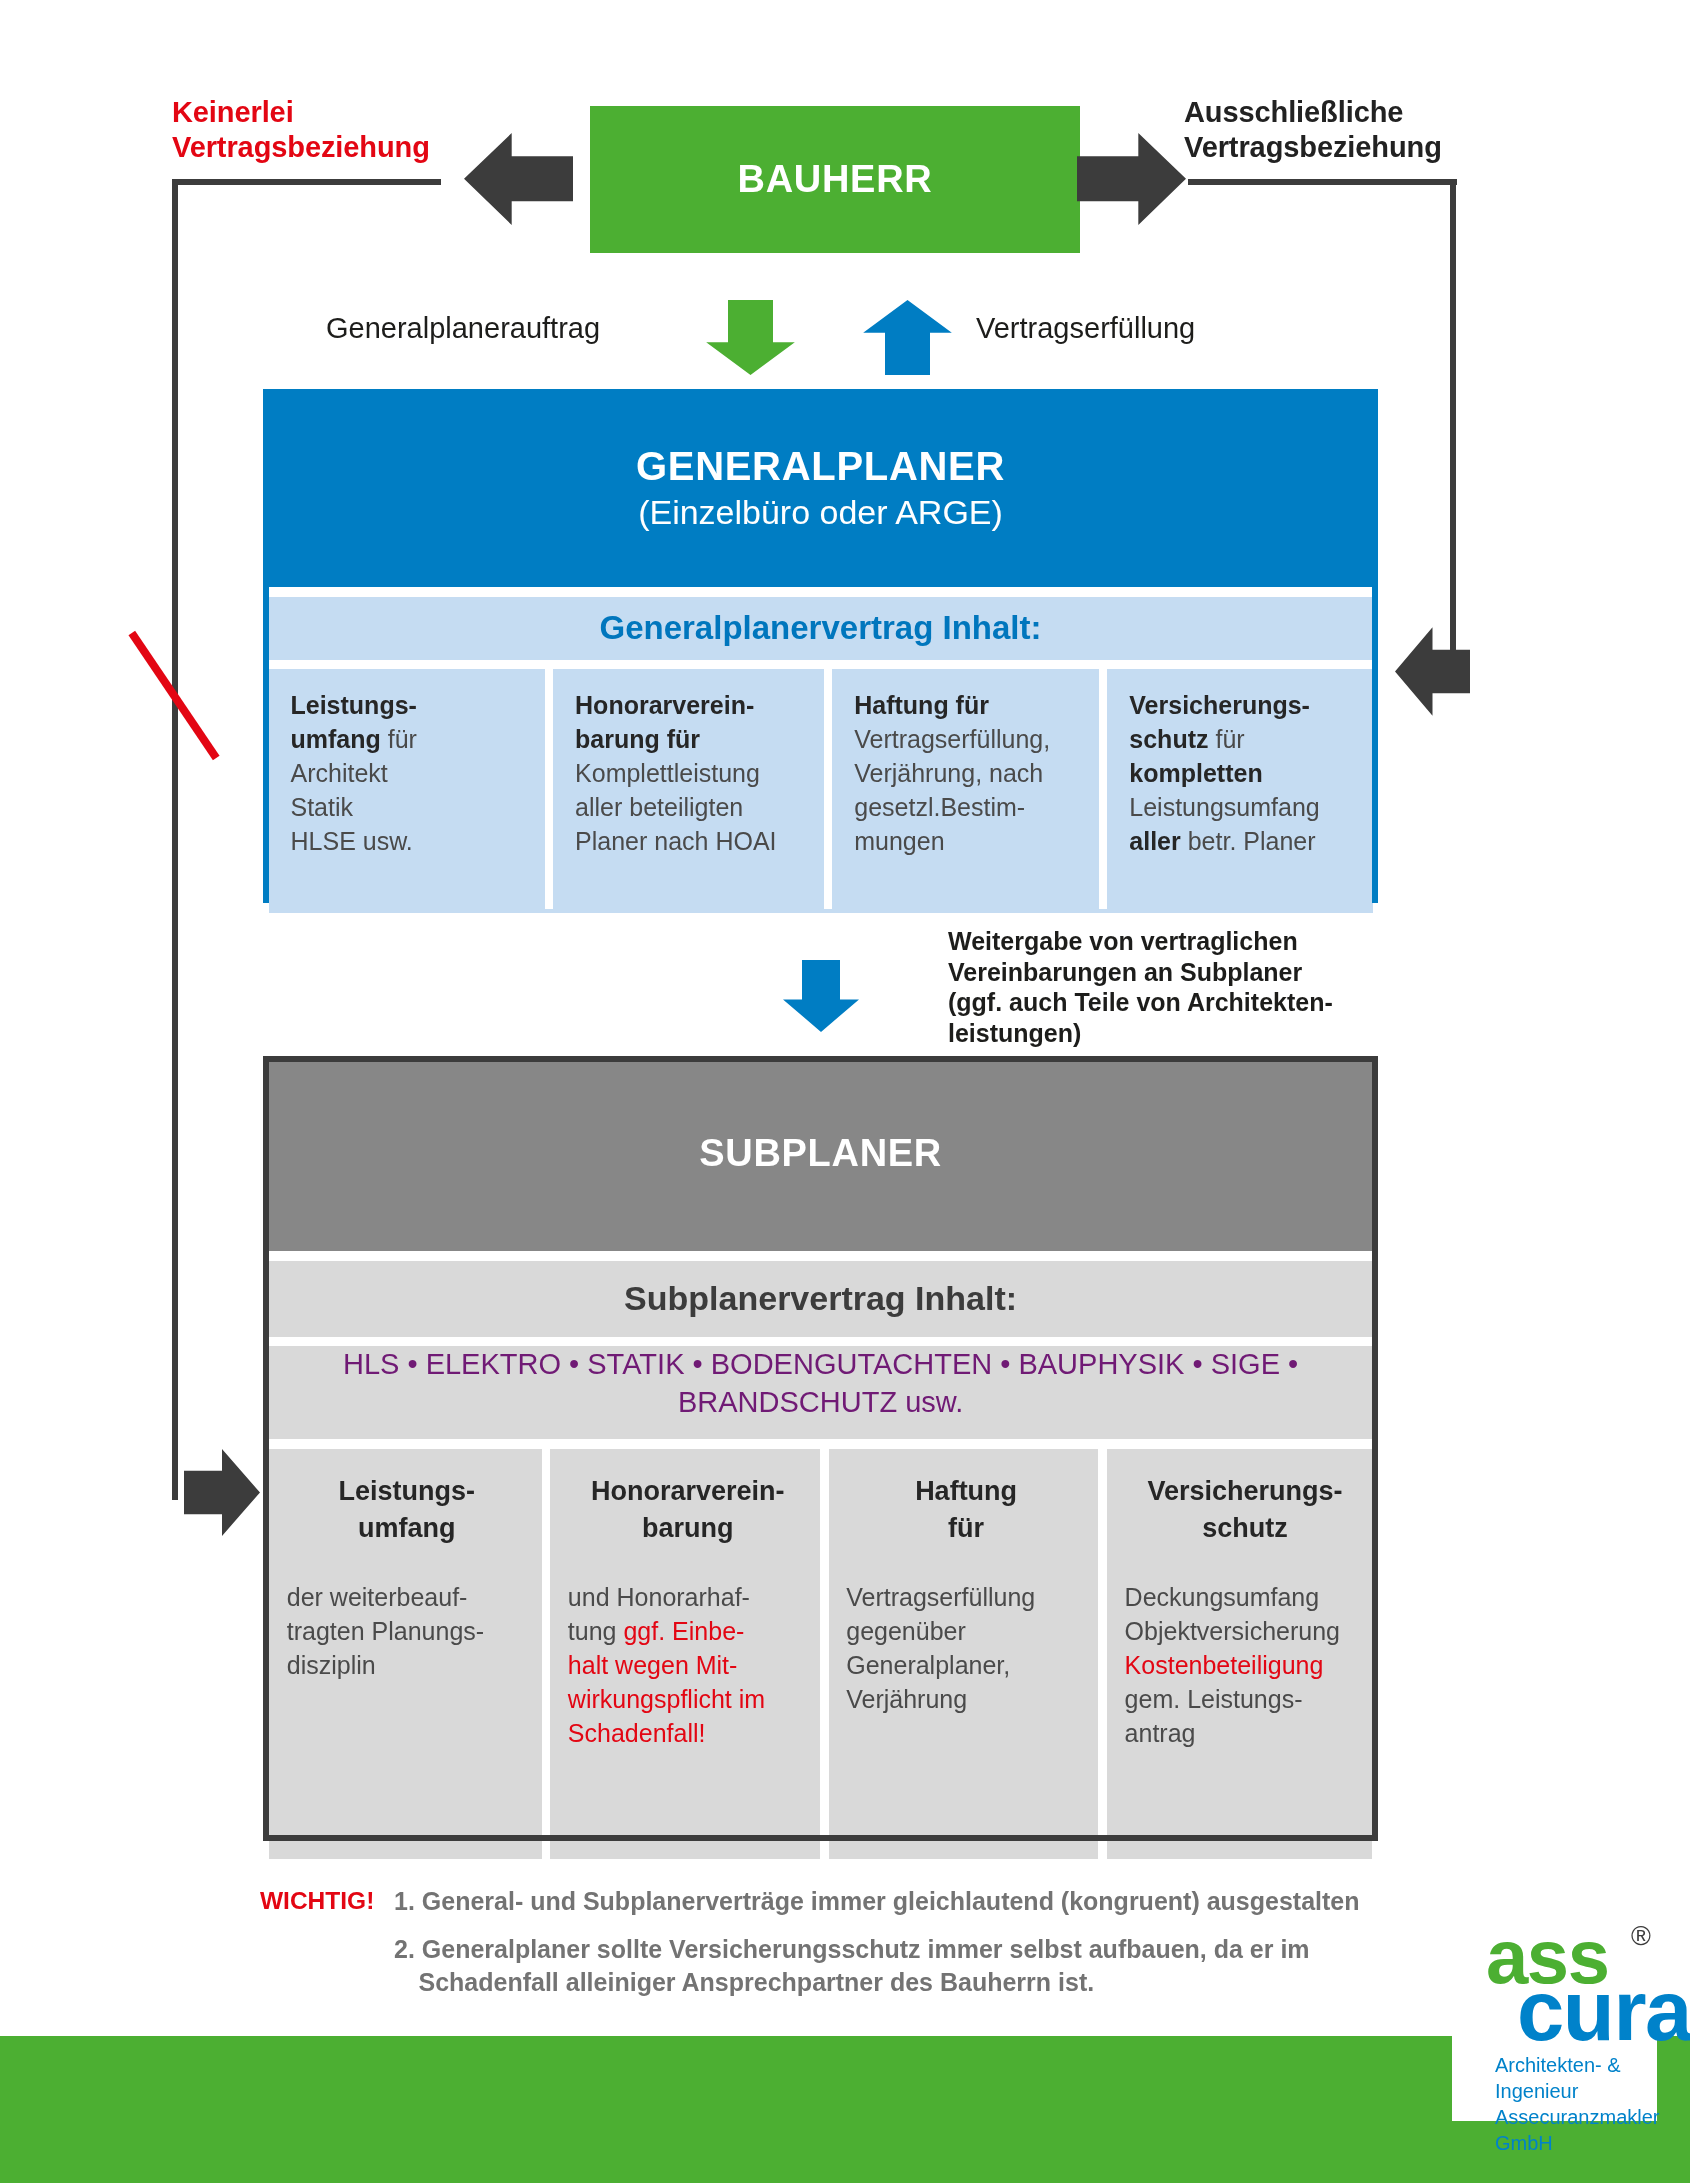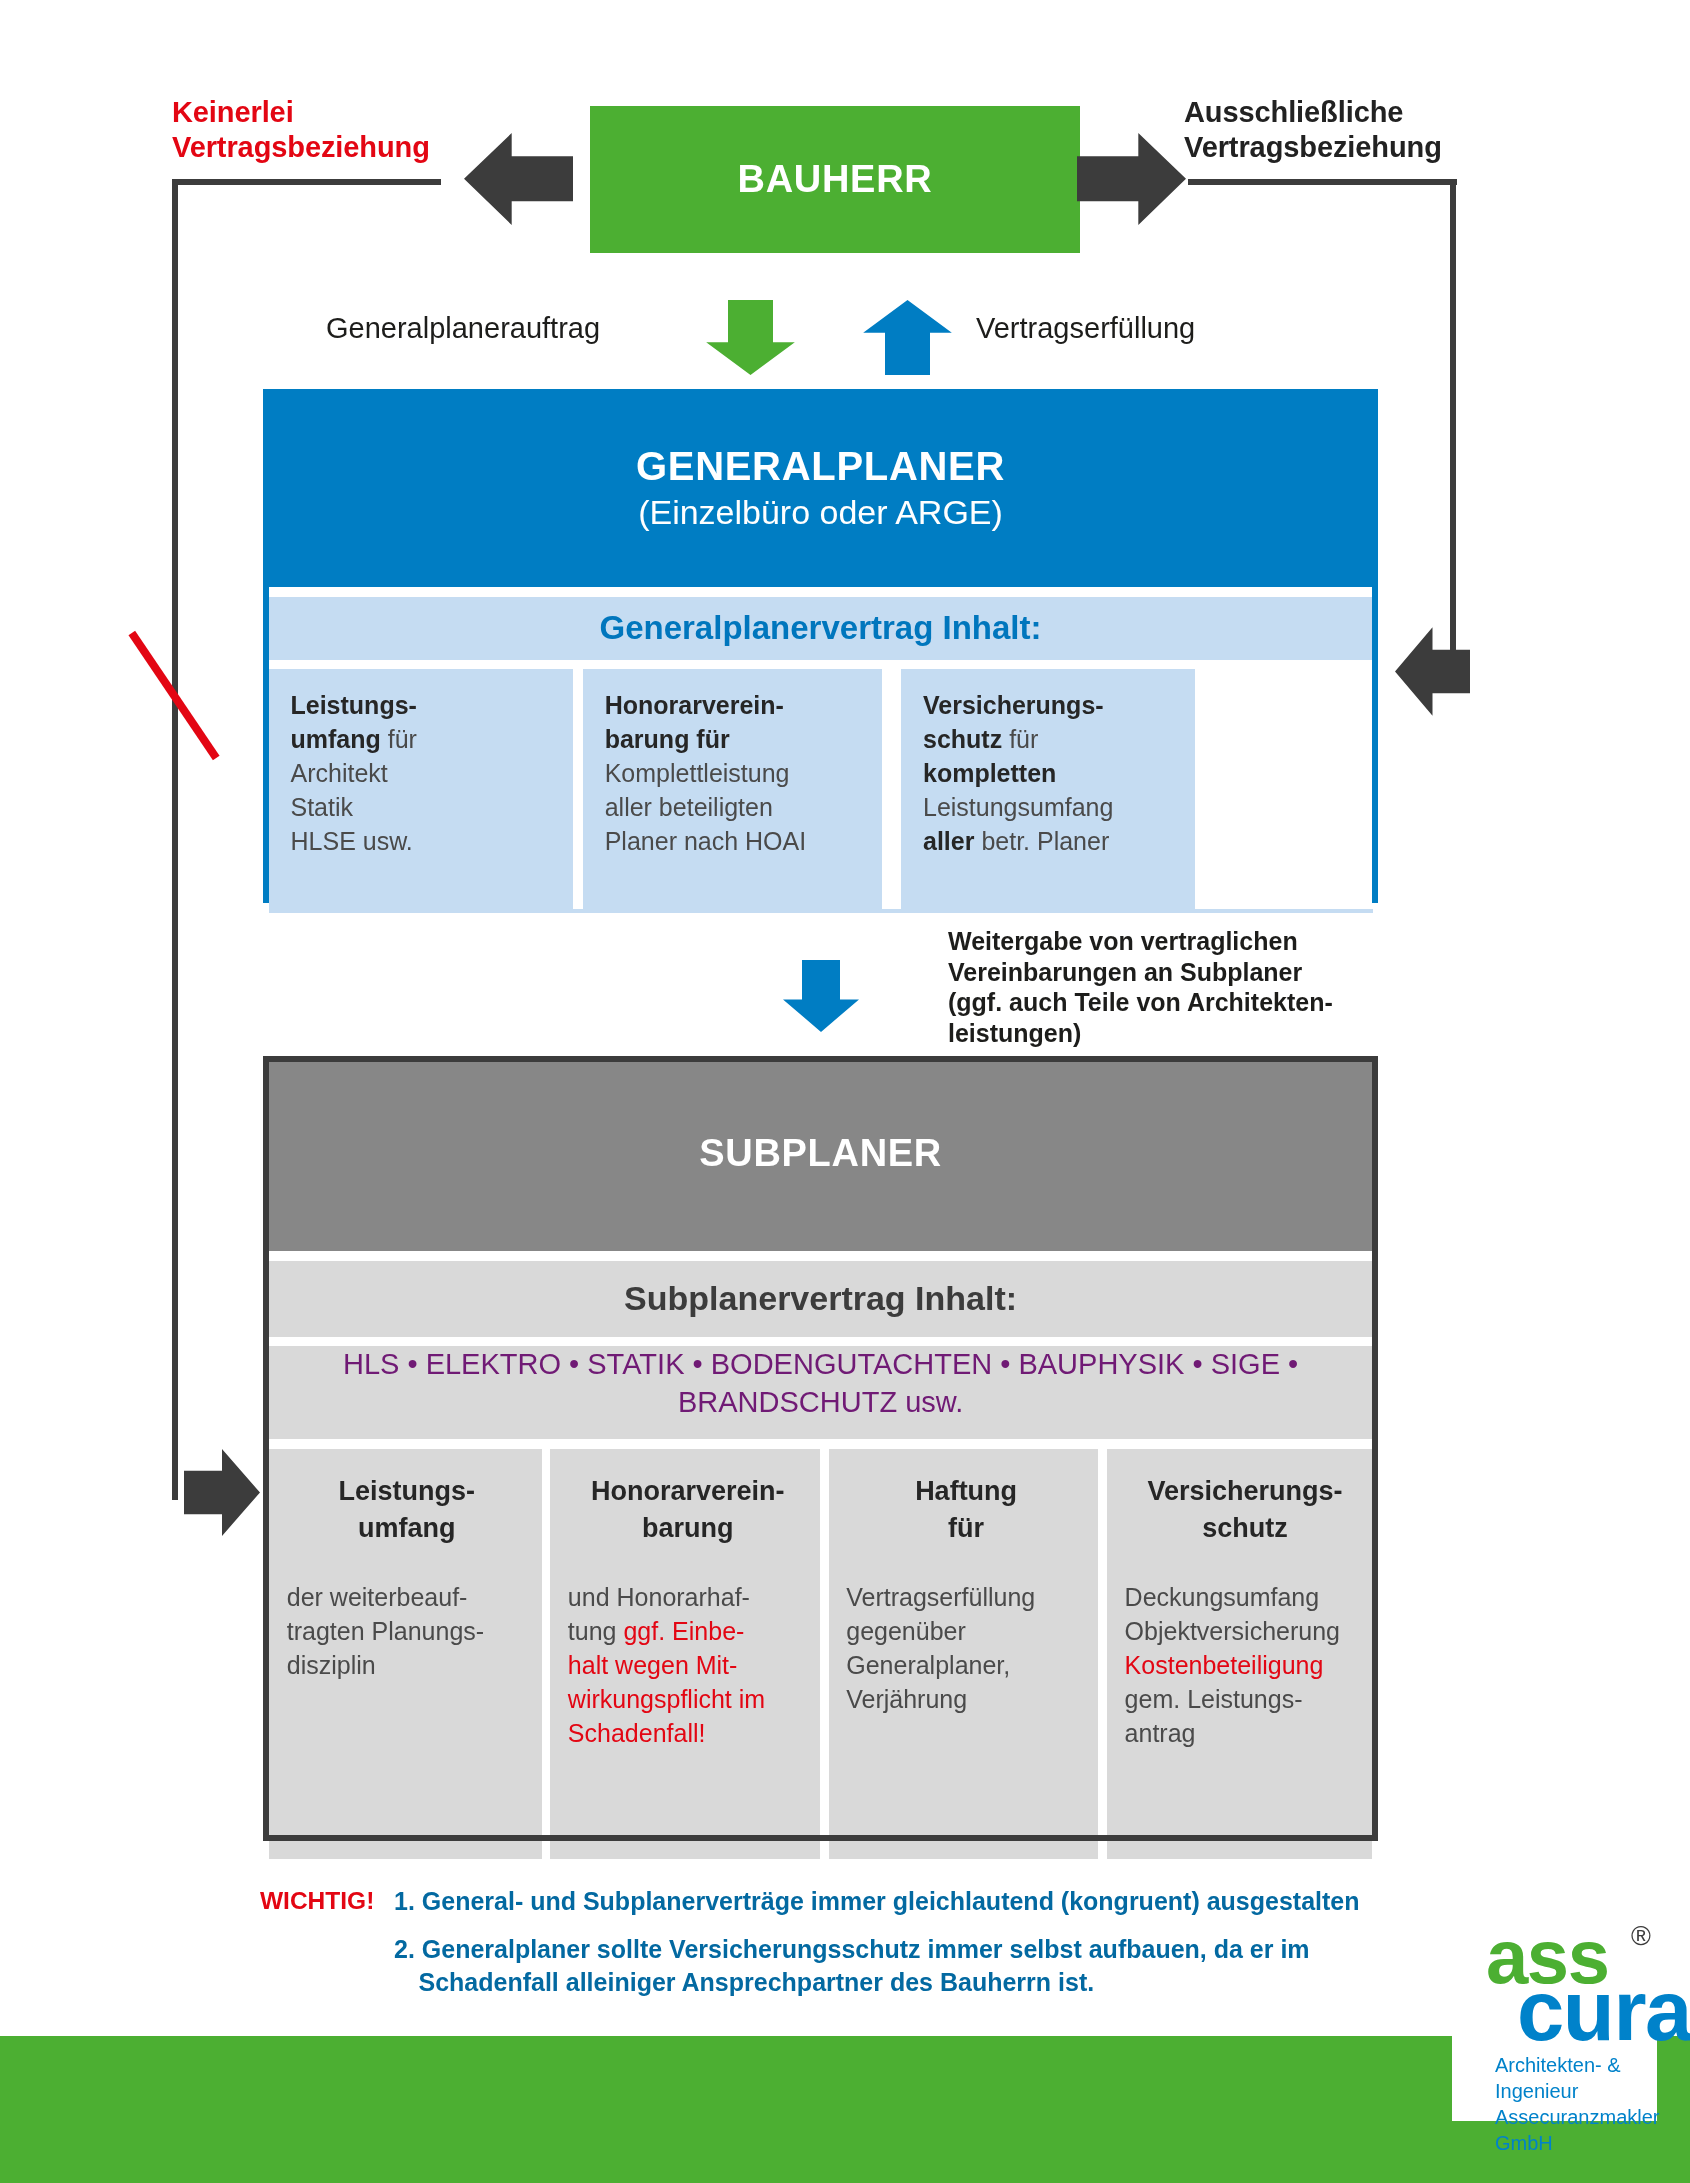--- a/index.html
+++ b/index.html
@@ -102,21 +102,21 @@
   .sp-col .bd{text-align:left;}
   .red{color:#e30613;}
 
   
   #weitergabe{
     position:absolute;font-weight:bold;color:#1d1d1b;line-height:1.22;
   }
 
   
   #wichtig-kw{position:absolute;color:#e30613;font-weight:bold;}
-  .fn{position:absolute;color:#0369a1;font-weight:bold;line-height:1.30;}
+  .fn{position:absolute;color:#737373;font-weight:bold;line-height:1.30;}
 
   
   #green-bar{position:absolute;background:#4caf32;}
 
   
   #logo-box{position:absolute;background:#ffffff;}
   #logo-ass{position:absolute;color:#4caf32;font-weight:bold;letter-spacing:-1.4px;}
   #logo-cura{position:absolute;color:#0082ca;font-weight:bold;letter-spacing:-1.4px;}
   #logo-reg{position:absolute;color:#3c3c3c;}
   #logo-sub{position:absolute;color:#0082ca;line-height:1.30;}
@@ -219,20 +219,27 @@
           <div class="gp-col" style="width:265px;height:221px;padding:19px 12.3px 0 22px;font-size:25px;">
             <div><b>Honorarverein-</b></div>
             <div><b>barung für</b></div>
             <div>Komplettleistung</div>
             <div>aller beteiligten</div>
             <div>Planer nach HOAI</div>
           </div>
 
           <div class="gp-gap" style="height:221px;"></div>
 
+          <div class="gp-col" style="width:265px;height:221px;padding:19px 8.2px 0 22px;font-size:25px;">
+            <div><b>Haftung für</b></div>
+            <div>Vertragserfüllung,</div>
+            <div>Verjährung, nach</div>
+            <div>gesetzl.Bestim-</div>
+            <div>mungen</div>
+          </div>
 
           <div class="gp-gap" style="height:221px;"></div>
 
           <div class="gp-col" style="width:265px;height:221px;padding:19px 6.8px 0 22px;font-size:25px;">
             <div><b>Versicherungs-</b></div>
             <div><b>schutz</b> <span>für</span></div>
             <div><b>kompletten</b></div>
             <div>Leistungsumfang</div>
             <div><b>aller</b> <span>betr. Planer</span></div>
           </div>

